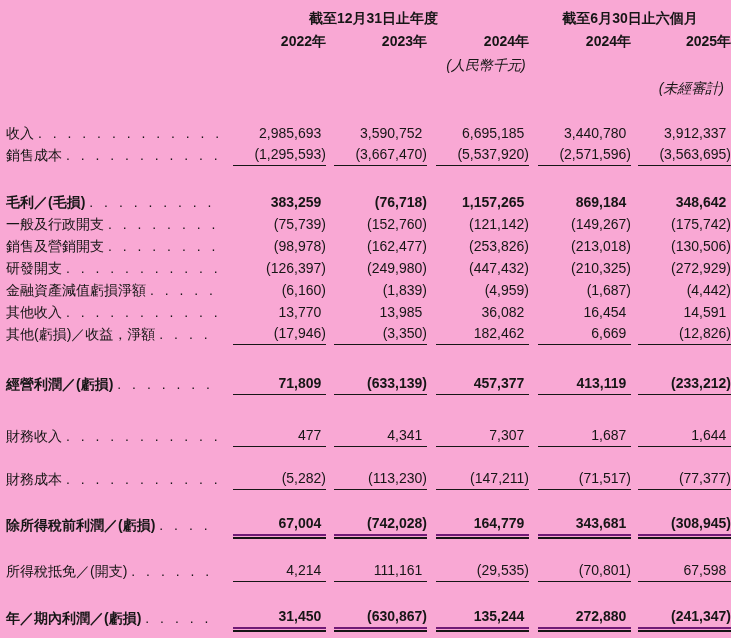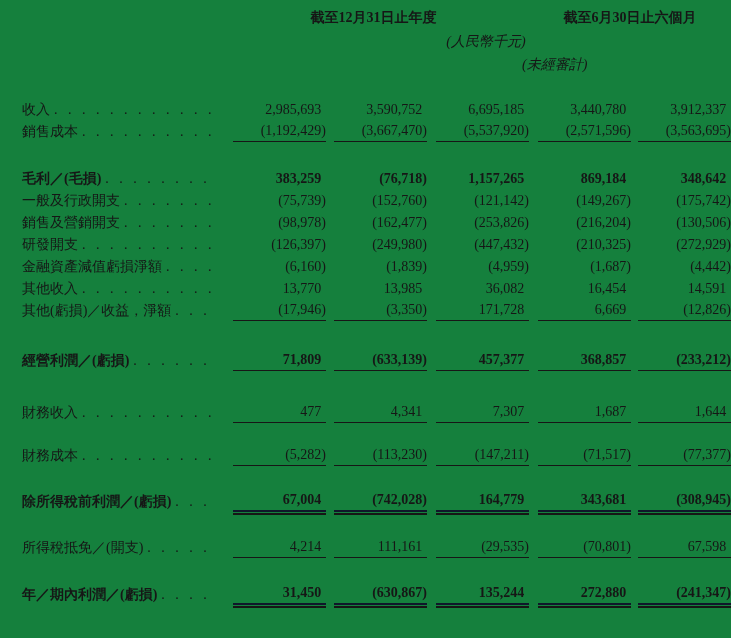--- a/index.html
+++ b/index.html
@@ -1,42 +1,42 @@
 <!DOCTYPE html>
 <html><head>
 <meta charset="utf-8">
 <style>
   html,body{margin:0;padding:0;background:#ffffff;}
   .page{
-    width:731px;height:638px;background:#15803d;color:#161616;
-    font-family:Liberation Serif, serif;
+    width:731px;height:638px;background:#f9a8d4;color:#161616;
+    font-family:Liberation Sans, sans-serif;
     font-size:14px;overflow:hidden;
   }
   table{border-collapse:collapse;table-layout:fixed;width:731px;}
   td{padding:0;vertical-align:bottom;}
   
   tr.hdr1 td{height:28px;line-height:20px;}
   tr.hdr2 td{height:24px;line-height:18px;}
   tr.hdr3 td{height:22px;line-height:17px;margin-top:26px;}
   tr.hdr4 td{height:23px;line-height:17px;}
   .gh{font-weight:bold;text-align:center;white-space:nowrap;}
   .yb{font-weight:bold;}
   .note{font-style:italic;white-space:nowrap;}
   .c3note{text-align:center;position:relative;left:8px;overflow:visible;}
-  .c45note{text-align:left;position:relative;left:-7px;}
+  .c45note{text-align:right;position:relative;left:-7px;}
   
   tr.r td{height:22px;line-height:21px;}
   tr.rt td{height:23px;line-height:21px;}
-  .lab{display:flex;align-items:baseline;padding-left:22px;text-align:center;}
+  .lab{display:flex;align-items:baseline;padding-left:6px;text-align:center;}
   .t{white-space:nowrap;}
   .leader{flex:1 1 auto;overflow:hidden;white-space:nowrap;letter-spacing:3.5px;padding-left:4px;font-weight:normal;}
   .box{width:93px;margin-left:auto;text-align:right;white-space:nowrap;line-height:21px;}
   .ghost{visibility:hidden;}
   tr.u .box{border-bottom:1.5px solid #161616;}
-  tr.uu .box{border-bottom:2px solid #0f172a;position:relative;}
+  tr.uu .box{border-bottom:2px solid #701a75;position:relative;}
   tr.uu .box::after{content:"";position:absolute;left:0;right:0;bottom:-5px;border-bottom:2px solid #161616;}
   tr.b .t,tr.b .v{font-weight:bold;}
   
   tr.s25 td{height:25px;} tr.s28 td{height:28px;} tr.s30 td{height:30px;}
   tr.s21 td{height:21px;} tr.s23 td{height:23px;} tr.s24 td{height:24px;}
 </style>
 </head>
 <body>
 
 <div class="page">
@@ -49,20 +49,38 @@
         <col style="width:102px">
         <col style="width:100px">
   </colgroup>
 
   <tbody>
         <tr class="hdr1">
     <td></td>
     <td colspan="3" class="gh">截至12月31日止年度</td>
     <td colspan="2" class="gh">截至6月30日止六個月</td>
   </tr>
+  <tr class="hdr2">
+    <td></td>
+    <td>
+            <div class="box yb">2022年</div>
+          </td>
+    <td>
+            <div class="box yb">2023年</div>
+          </td>
+    <td>
+            <div class="box yb">2024年</div>
+          </td>
+    <td>
+            <div class="box yb">2024年</div>
+          </td>
+    <td>
+            <div class="box yb">2025年</div>
+          </td>
+  </tr>
   <tr class="hdr3">
     <td></td>
           <td></td>
           <td></td>
     <td class="note c3note">(人民幣千元)</td>
     <td></td>
           <td></td>
   </tr>
   <tr class="hdr4">
     <td></td>
@@ -100,21 +118,21 @@
           </td>
   </tr>
   <tr class="r u">
     <td>
             <div class="lab">
               <span class="t">銷售成本</span>
               <span class="leader">. . . . . . . . . . . . . . . . . . . . . . . . . . . . . . . . . . . . . . . . </span>
             </div>
           </td>
     <td class="n">
-            <div class="box"><span class="v">(1,192,429)</span></div>
+            <div class="box"><span class="v">(1,295,593)</span></div>
           </td>
     <td class="n">
             <div class="box"><span class="v">(3,667,470)</span></div>
           </td>
     <td class="n">
             <div class="box"><span class="v">(5,537,920)</span></div>
           </td>
     <td class="n">
             <div class="box"><span class="v">(2,571,596)</span></div>
           </td>
@@ -183,21 +201,21 @@
     <td class="n">
             <div class="box"><span class="v">(98,978)</span></div>
           </td>
     <td class="n">
             <div class="box"><span class="v">(162,477)</span></div>
           </td>
     <td class="n">
             <div class="box"><span class="v">(253,826)</span></div>
           </td>
     <td class="n">
-            <div class="box"><span class="v">(216,204)</span></div>
+            <div class="box"><span class="v">(213,018)</span></div>
           </td>
     <td class="n">
             <div class="box"><span class="v">(130,506)</span></div>
           </td>
   </tr>
   <tr class="r">
     <td>
             <div class="lab">
               <span class="t">研發開支</span>
               <span class="leader">. . . . . . . . . . . . . . . . . . . . . . . . . . . . . . . . . . . . . . . . </span>
@@ -272,21 +290,21 @@
               <span class="leader">. . . . . . . . . . . . . . . . . . . . . . . . . . . . . . . . . . . . . . . . </span>
             </div>
           </td>
     <td class="n">
             <div class="box"><span class="v">(17,946)</span></div>
           </td>
     <td class="n">
             <div class="box"><span class="v">(3,350)</span></div>
           </td>
     <td class="n">
-            <div class="box"><span class="v">171,728</span><span class="ghost">)</span></div>
+            <div class="box"><span class="v">182,462</span><span class="ghost">)</span></div>
           </td>
     <td class="n">
             <div class="box"><span class="v">6,669</span><span class="ghost">)</span></div>
           </td>
     <td class="n">
             <div class="box"><span class="v">(12,826)</span></div>
           </td>
   </tr>
 
   <tr class="s28">
@@ -303,21 +321,21 @@
     <td class="n">
             <div class="box"><span class="v">71,809</span><span class="ghost">)</span></div>
           </td>
     <td class="n">
             <div class="box"><span class="v">(633,139)</span></div>
           </td>
     <td class="n">
             <div class="box"><span class="v">457,377</span><span class="ghost">)</span></div>
           </td>
     <td class="n">
-            <div class="box"><span class="v">368,857</span><span class="ghost">)</span></div>
+            <div class="box"><span class="v">413,119</span><span class="ghost">)</span></div>
           </td>
     <td class="n">
             <div class="box"><span class="v">(233,212)</span></div>
           </td>
   </tr>
 
   <tr class="s30">
           <td colspan="6"></td>
         </tr>
 

